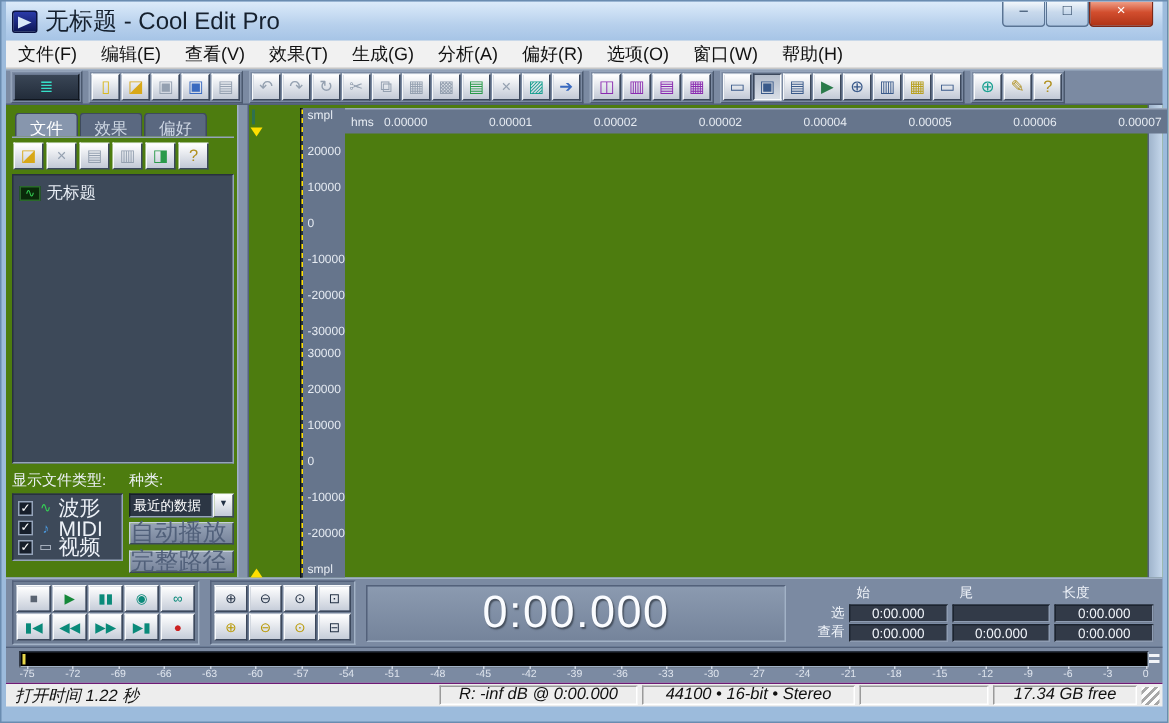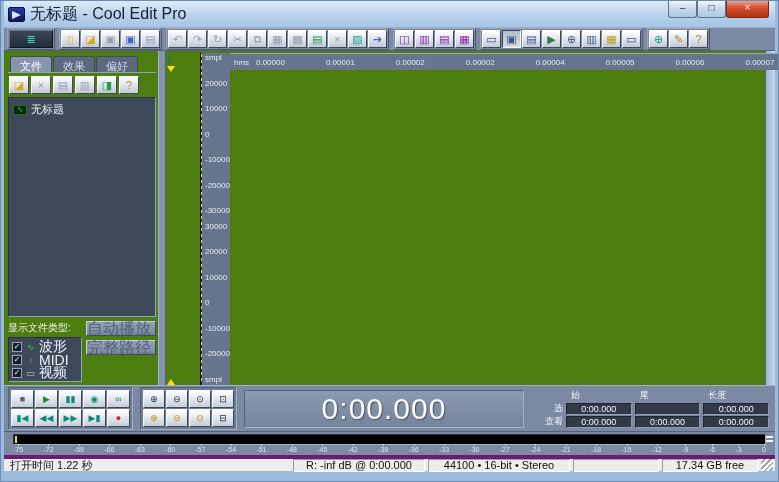--- a/index.html
+++ b/index.html
@@ -119,22 +119,22 @@
   .meter-row{height:24px;flex:0 0 24px;background:#7b8aa2;position:relative;padding:2px 9px 0;
     border-top:1px solid #53617a;}
   .meter-bar{height:11px;background:#000;border:1px solid;border-color:#28313e #a2b2c6 #a2b2c6 #28313e;position:relative;}
   .meter-left-mark{position:absolute;left:1px;top:1px;bottom:1px;width:2px;background:#e8d84a;}
   .meter-cap{position:absolute;right:-8px;top:1px;width:7px;}
   .meter-cap div{height:2px;background:#f2f4f8;margin-bottom:2px;}
   .meter-scale{display:flex;justify-content:space-between;font-size:7px;color:#dfe5ee;padding-top:1px;}
   .meter-scale span{position:relative;text-align:center;}
   .meter-scale span::before{content:"";position:absolute;top:-2px;left:50%;width:1px;height:2px;background:#cdd5e2;}
   
-  .statusbar{height:16px;flex:0 0 16px;background:#ededed;border-top:4px solid #701a75;display:flex;
-    align-items:center;gap:3px;font-size:11px;color:#111;padding:0 2px;}
+  .statusbar{height:16px;flex:0 0 16px;background:#ededed;border-top:1px solid #701a75;display:flex;
+    align-items:center;gap:3px;font-size:11px;color:#111;padding:0 2px;font-style:italic;}
   .sb-open{flex:1;padding-left:4px;white-space:nowrap;}
   .sb-box{height:13px;line-height:11px;border:1px solid;border-color:#9a9a9a #fff #fff #9a9a9a;
     padding:0 4px;text-align:center;white-space:nowrap;overflow:hidden;}
   .sb-record{width:132px;flex:0 0 132px;}
   .sb-format{width:142px;flex:0 0 142px;}
   .sb-empty{width:86px;flex:0 0 86px;}
   .sb-free{width:96px;flex:0 0 96px;}
   .grip{width:12px;height:12px;flex:0 0 12px;
     background:repeating-linear-gradient(135deg,#fdfdfd 0 2px,#a8a8a8 2px 4px);}
 </style>
@@ -146,20 +146,33 @@
   <div class="titlebar">
     <span class="app-icon"></span>
     <span class="title-text">无标题 - Cool Edit Pro</span>
     <div class="winbtns">
       <div class="winbtn">–</div>
       <div class="winbtn">□</div>
       <div class="winbtn close">×</div>
     </div>
   </div>
 
+  <div class="menubar">
+
+  <span class="menu-item">文件(F)</span>
+      <span class="menu-item">编辑(E)</span>
+      <span class="menu-item">查看(V)</span>
+      <span class="menu-item">效果(T)</span>
+      <span class="menu-item">生成(G)</span>
+      <span class="menu-item">分析(A)</span>
+      <span class="menu-item">偏好(R)</span>
+      <span class="menu-item">选项(O)</span>
+      <span class="menu-item">窗口(W)</span>
+      <span class="menu-item">帮助(H)</span>
+    </div>
 
   <div class="toolbar">
     <div class="tgroup">
 
     <button class="tbtn dark" style="color: rgb(53, 224, 200);">≣</button>
       </div>
     <div class="tgroup">
 
     <button class="tbtn" style="color: rgb(216, 184, 32);">▯</button>
         <button class="tbtn" style="color: rgb(216, 168, 24);">◪</button>
@@ -249,20 +262,27 @@
                 <span class="type-label">MIDI</span>
               </div>
                 <div class="type-row">
                 <span class="checkbox">✓</span>
                 <span class="type-icon" style="color: rgb(194, 202, 214);">▭</span>
                 <span class="type-label">视频</span>
               </div>
               </div>
           </div>
           <div class="org-col-r">
+            <div>
+              <div class="org-label">种类:</div>
+              <div class="dropdown">
+                <span class="dd-value">最近的数据</span>
+                <span class="dd-btn">▼</span>
+              </div>
+            </div>
             <div style="display:flex;flex-direction:column;gap:4px;">
 
             <button class="org-action">自动播放</button>
                 <button class="org-action">完整路径</button>
               </div>
           </div>
         </div>
       </div>
     </div>
 

